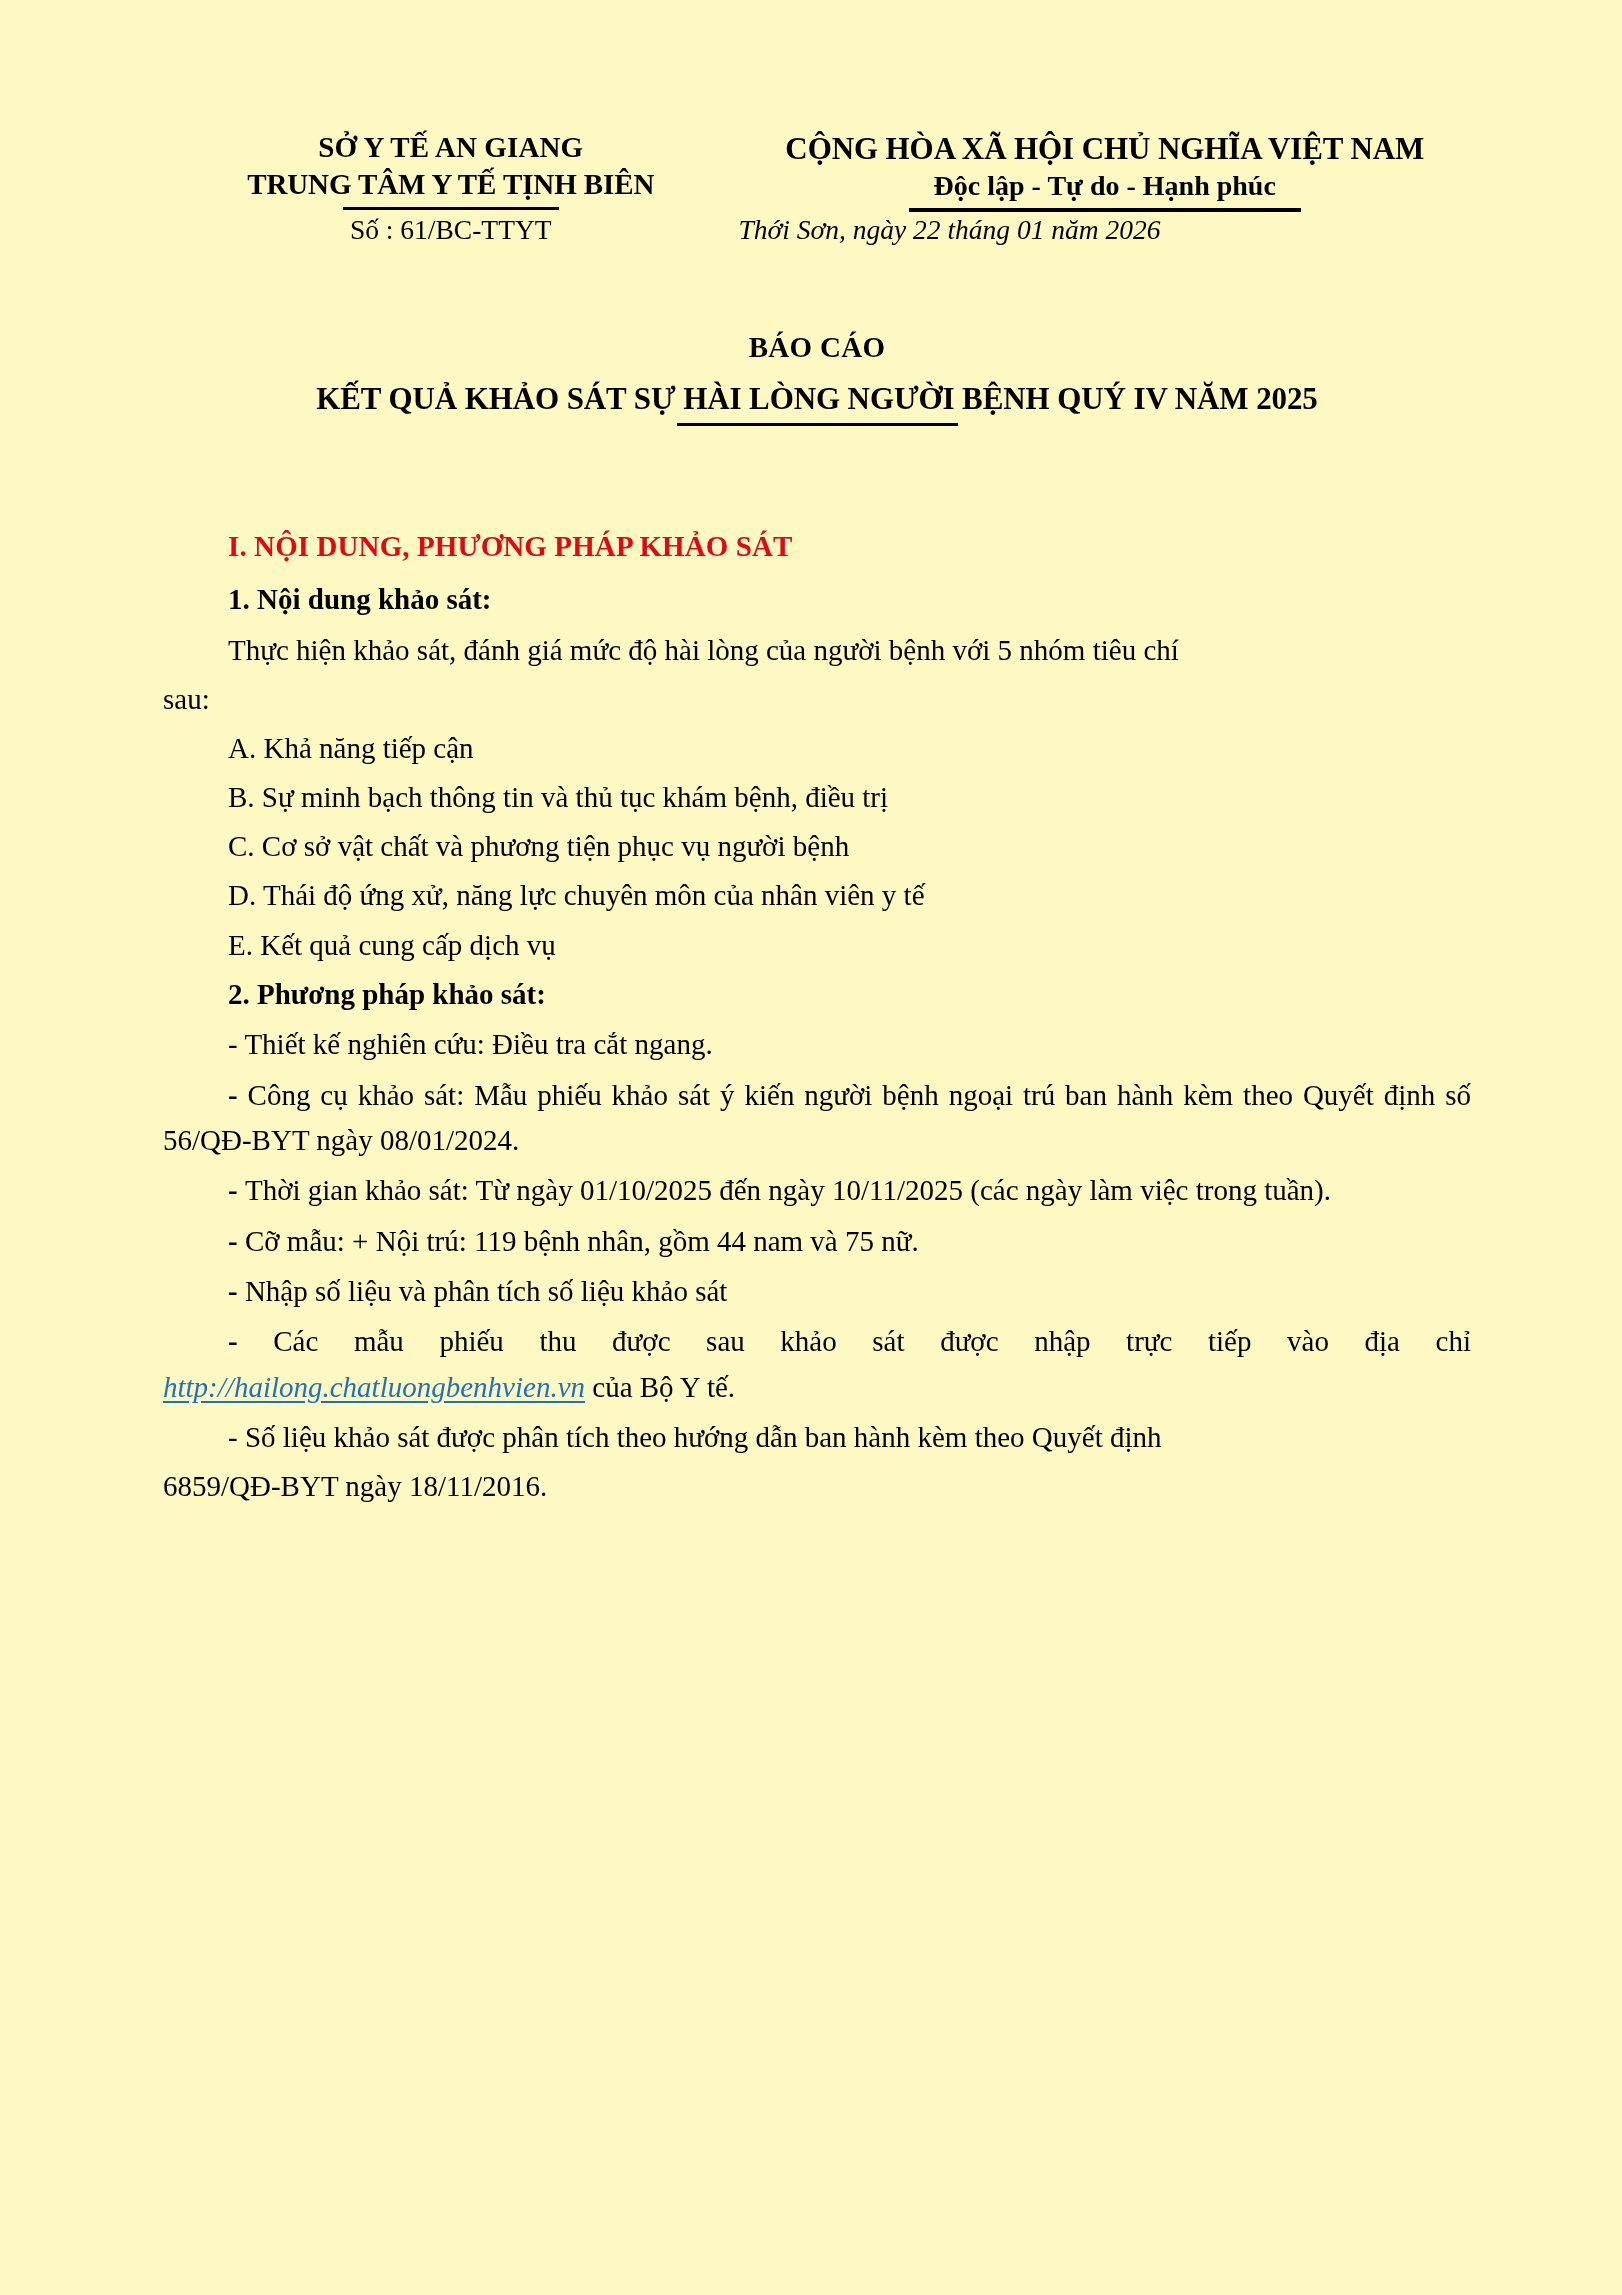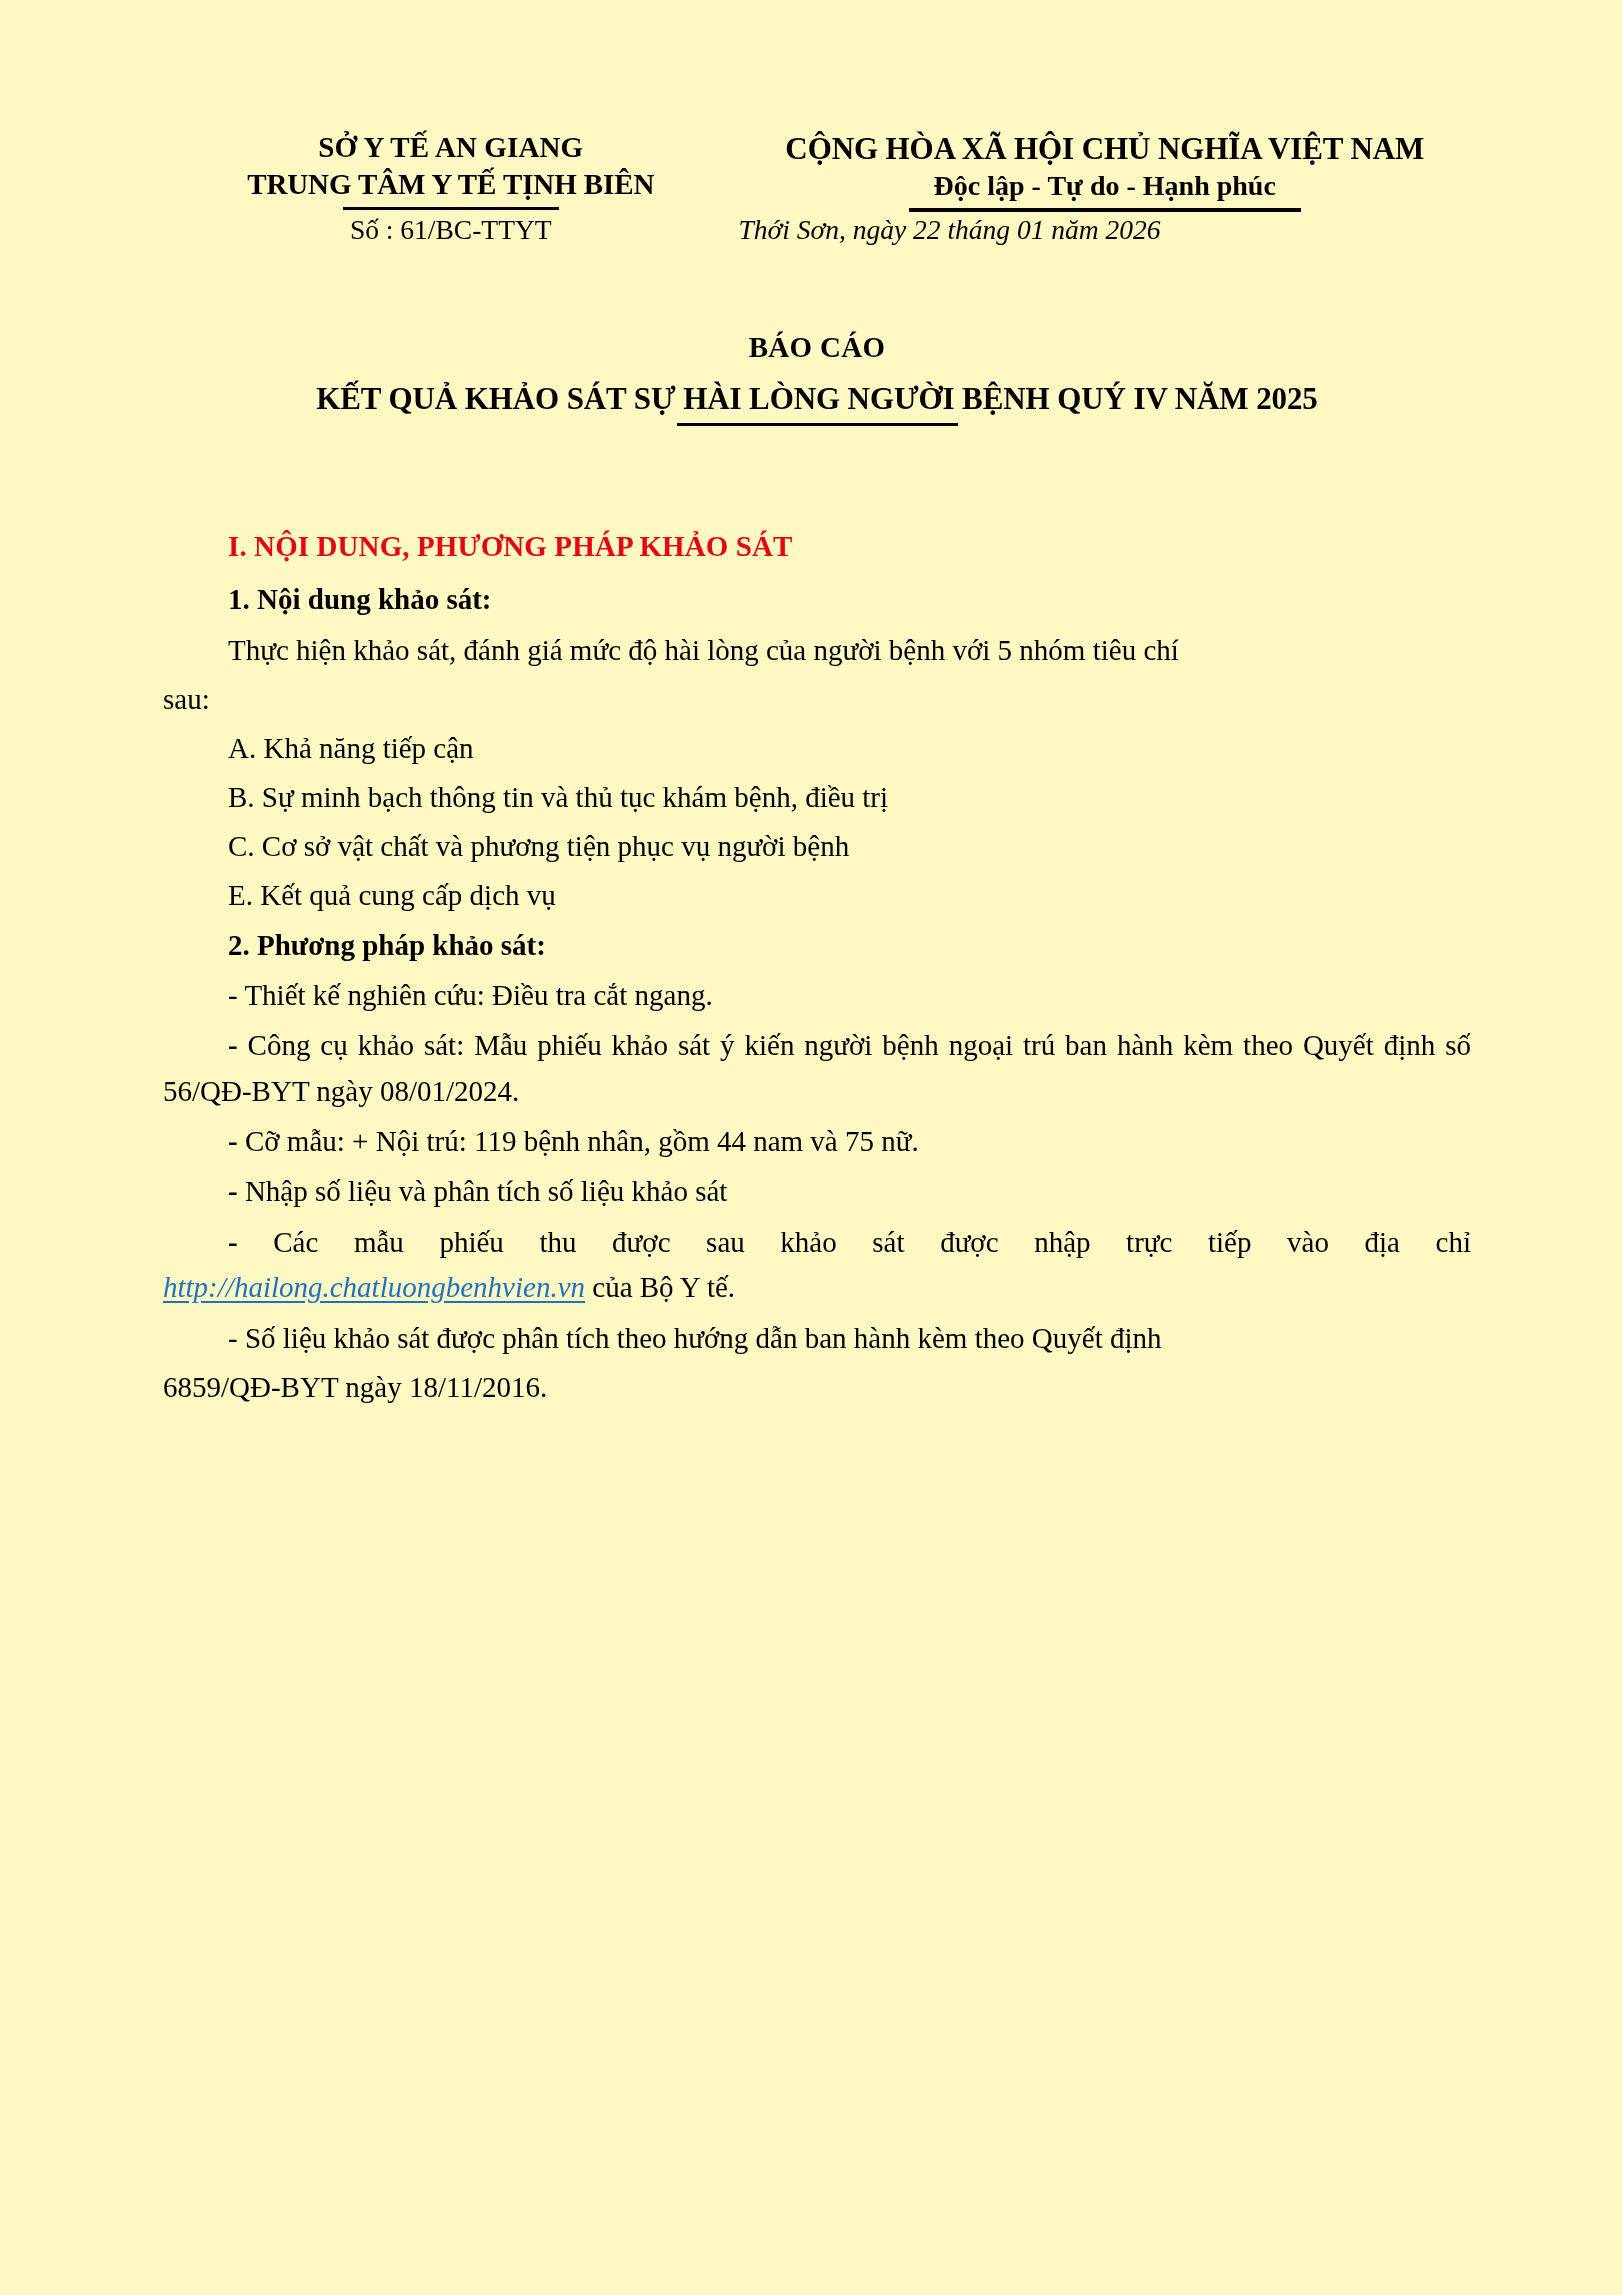--- a/index.html
+++ b/index.html
@@ -237,32 +237,36 @@
       <div class="sec-head red" style="color: rgb(227, 6, 19);">I. NỘI DUNG, PHƯƠNG PHÁP KHẢO SÁT</div>
 
       <div class="sub-head">1. Nội dung khảo sát:</div>
 
       <p class="para">Thực hiện khảo sát, đánh giá mức độ hài lòng của người bệnh với 5 nhóm tiêu chí</p>
       <p class="para noindent">sau:</p>
 
       <p class="list-item">A. Khả năng tiếp cận</p>
       <p class="list-item">B. Sự minh bạch thông tin và thủ tục khám bệnh, điều trị</p>
       <p class="list-item">C. Cơ sở vật chất và phương tiện phục vụ người bệnh</p>
+      <p class="list-item">D. Thái độ ứng xử, năng lực chuyên môn của nhân viên y tế</p>
       <p class="list-item">E. Kết quả cung cấp dịch vụ</p>
 
       <div class="sub-head">2. Phương pháp khảo sát:</div>
 
       <p class="bullet-para">
         <span>- </span><span>Thiết kế nghiên cứu: Điều tra cắt ngang.</span>
       </p>
 
       <p class="bullet-para">
         <span class="dash">- </span><span>Công cụ khảo sát: Mẫu phiếu khảo sát ý kiến người bệnh ngoại trú ban hành kèm theo Quyết định số 56/QĐ-BYT ngày 08/01/2024.</span>
       </p>
 
+      <p class="bullet-para">
+        <span class="dash">- </span><span>Thời gian khảo sát: Từ ngày 01/10/2025 đến ngày 10/11/2025 (các ngày làm việc trong tuần).</span>
+      </p>
 
       <p class="bullet-para">
         <span class="dash">- </span><span>Cỡ mẫu: + Nội trú: 119 bệnh nhân, gồm 44 nam và 75 nữ.</span>
       </p>
 
 
       <p class="bullet-para">
         <span class="dash">- </span><span>Nhập số liệu và phân tích số liệu khảo sát</span>
       </p>
 

